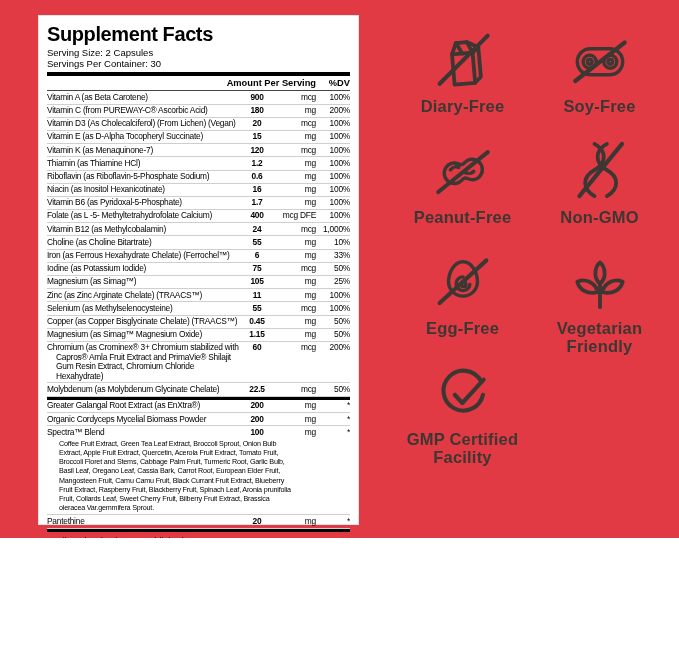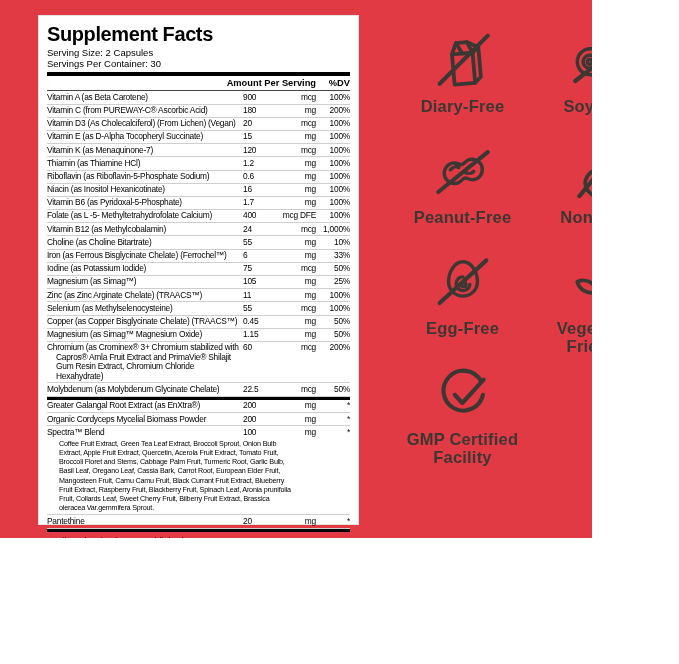--- a/index.html
+++ b/index.html
@@ -1,36 +1,36 @@
 <!DOCTYPE html>
 <html><head>
 <meta charset="utf-8">
 <style>
   html,body{margin:0;padding:0;background:#fff;}
-  .stage{position:relative;width:592px;height:664px;overflow:hidden;background:#fff;
+  .stage{position:relative;width:679px;height:664px;overflow:hidden;background:#fff;
          font-family:"Liberation Sans",sans-serif;}
   .red-band{position:absolute;left:0;top:0;width:679px;height:538px;background:#e23a44;}
 
   
   .panel{position:absolute;left:38px;top:15px;width:321px;height:510px;background:#fff;
          box-sizing:border-box;padding:8px 8px 6px 8px;color:#000;border:1px solid #e3e3e3;}
   .pf-title{font-size:20px;font-weight:bold;letter-spacing:-0.4px;line-height:1.05;margin-bottom:2px;}
   .pf-serving{font-size:9.5px;line-height:1.18;}
   .bar{background:#000;height:3.5px;margin:3px 0 0 0;}
   .bar.mid{margin:0;}
   .head-row{display:flex;justify-content:flex-end;align-items:flex-end;font-size:9.3px;font-weight:bold;
             padding:2.5px 0 2px 0;border-bottom:1px solid #444;}
   .h-amt{text-align:right;}
   .h-dv{width:34px;text-align:right;}
   .nrow{display:flex;align-items:flex-start;font-size:8.4px;letter-spacing:-0.25px;line-height:1.12;
         padding:1.4px 0;border-bottom:1px solid #cfcfcf;}
   .nrow.noline{border-bottom:none;}
   .nname{flex:1;padding-left:9px;text-indent:-9px;}
   .namt{display:flex;white-space:nowrap;}
-  .nnum{width:28px;text-align:left;}
+  .nnum{width:28px;text-align:center;font-weight:bold;}
   .nunit{width:42px;text-align:right;padding-left:3px;}
   .ndv{width:34px;text-align:right;}
   .nsub{font-size:7.2px;line-height:1.28;letter-spacing:-0.2px;padding:0 58px 2px 12px;
         border-bottom:1px solid #cfcfcf;}
   .footnote{font-size:9.3px;padding-top:3.5px;}
 
   
   .badges{position:absolute;left:394px;top:26px;width:274px;display:grid;
           grid-template-columns:137px 137px;grid-auto-rows:111px;}
   .badge{display:flex;flex-direction:column;align-items:center;justify-content:flex-start;}
@@ -150,21 +150,21 @@
         </div>
         <div class="nrow">
           <span class="nname">Choline (as Choline Bitartrate)</span>
           <span class="namt">
             <span class="nnum">55</span>
             <span class="nunit">mg</span>
           </span>
           <span class="ndv">10%</span>
         </div>
         <div class="nrow">
-          <span class="nname">Iron (as Ferrous Bisglycinate Chelate) (Ferrochel™)</span>
+          <span class="nname">Iron (as Ferrous Hexahydrate Chelate) (Ferrochel™)</span>
           <span class="namt">
             <span class="nnum">6</span>
             <span class="nunit">mg</span>
           </span>
           <span class="ndv">33%</span>
         </div>
         <div class="nrow">
           <span class="nname">Iodine (as Potassium Iodide)</span>
           <span class="namt">
             <span class="nnum">75</span>

